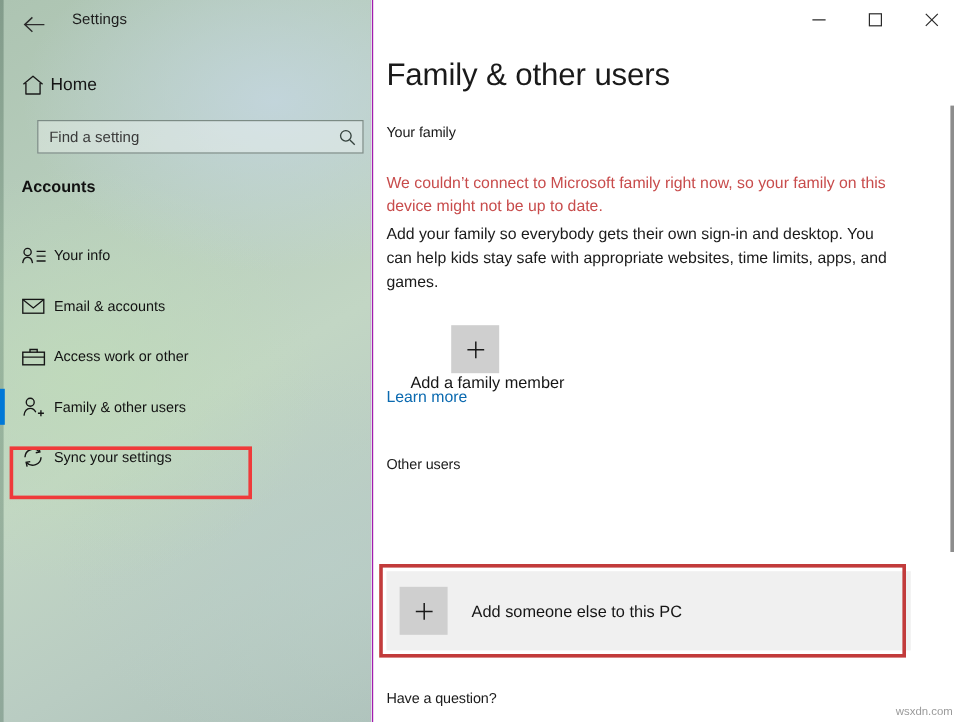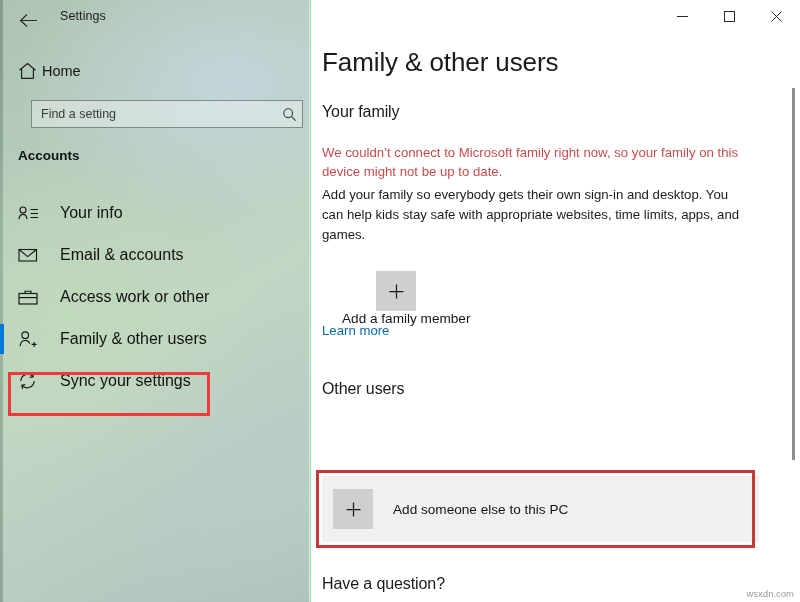--- a/index.html
+++ b/index.html
@@ -9,21 +9,21 @@
     height: 602px;
     overflow: hidden;
     background: #ffffff;
     font-family: "Liberation Sans", sans-serif;
   }
 
   #app {
     position: relative;
     width: 800px;
     height: 602px;
-    background: #86efac;
+    background: #a21caf;
     overflow: hidden;
   }
 
   
   .sidebar {
     position: absolute;
     left: 0; top: 0;
     width: 310px;
     height: 602px;
     background:
@@ -135,22 +135,22 @@
     display: none;
   }
   .nav-item.selected .sel-bar { display: block; }
   .nav-icon {
     width: 26px; height: 22px;
     display: flex; align-items: center; justify-content: flex-start;
     color: #161616;
     flex: 0 0 26px;
   }
   .nav-label {
-    margin-left: 16px;
-    font-size: 16px;
+    margin-left: 1px;
+    font-size: 12px;
     color: #121212;
     white-space: nowrap;
   }
 
   
   .red-box-sidebar {
     position: absolute;
     left: 8px; top: 372px;
     width: 202px; height: 44px;
     border: 3px solid #ef3a3a;
@@ -181,21 +181,21 @@
     position: absolute;
     left: 11px; top: 47px;
     font-size: 26px;
     font-weight: normal;
     color: #1a1a1a;
     letter-spacing: -.1px;
   }
 
   .h2 {
     position: absolute;
-    font-size: 16px;
+    font-size: 12px;
     color: #1a1a1a;
     letter-spacing: -.1px;
   }
   #your-family-h { left: 11px; top: 103px; }
   #other-users-h { left: 11px; top: 380px; }
   #have-question-h { left: 11px; top: 575px; }
 
   .warn-text {
     position: absolute;
     left: 11px; top: 143px;

